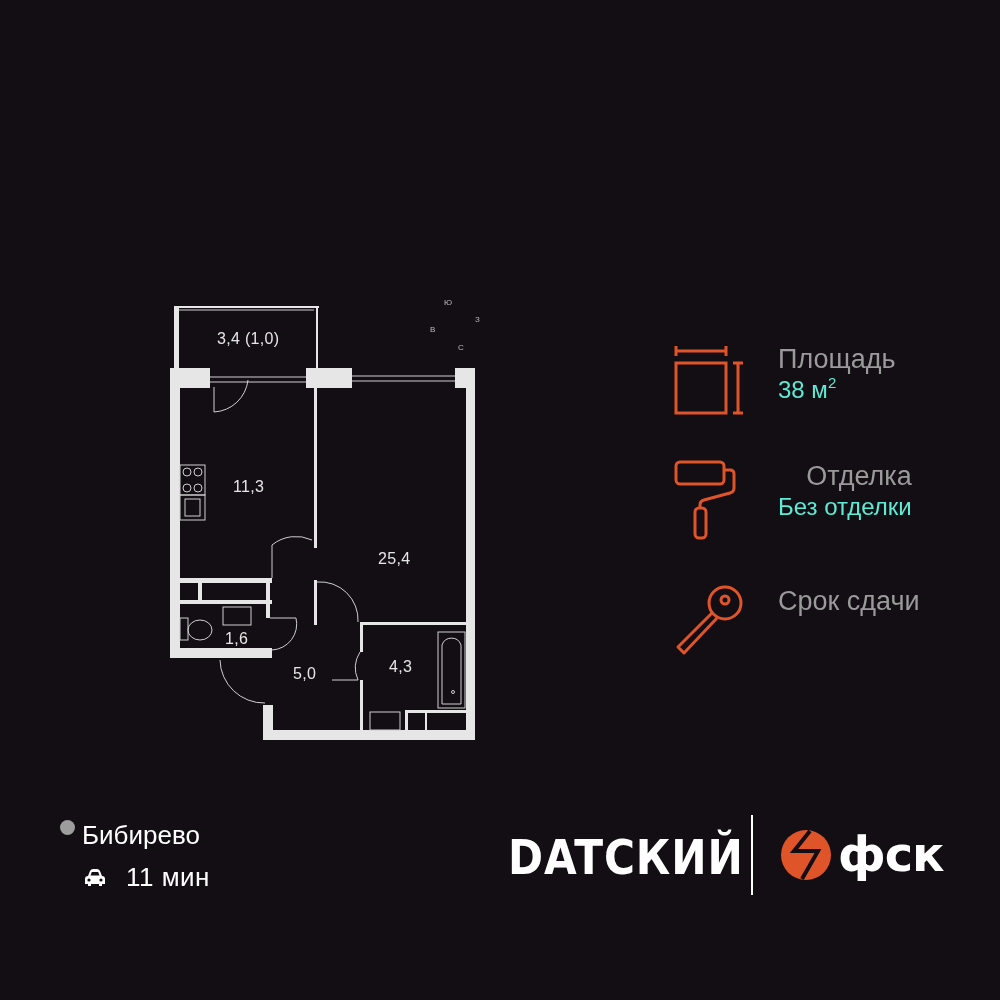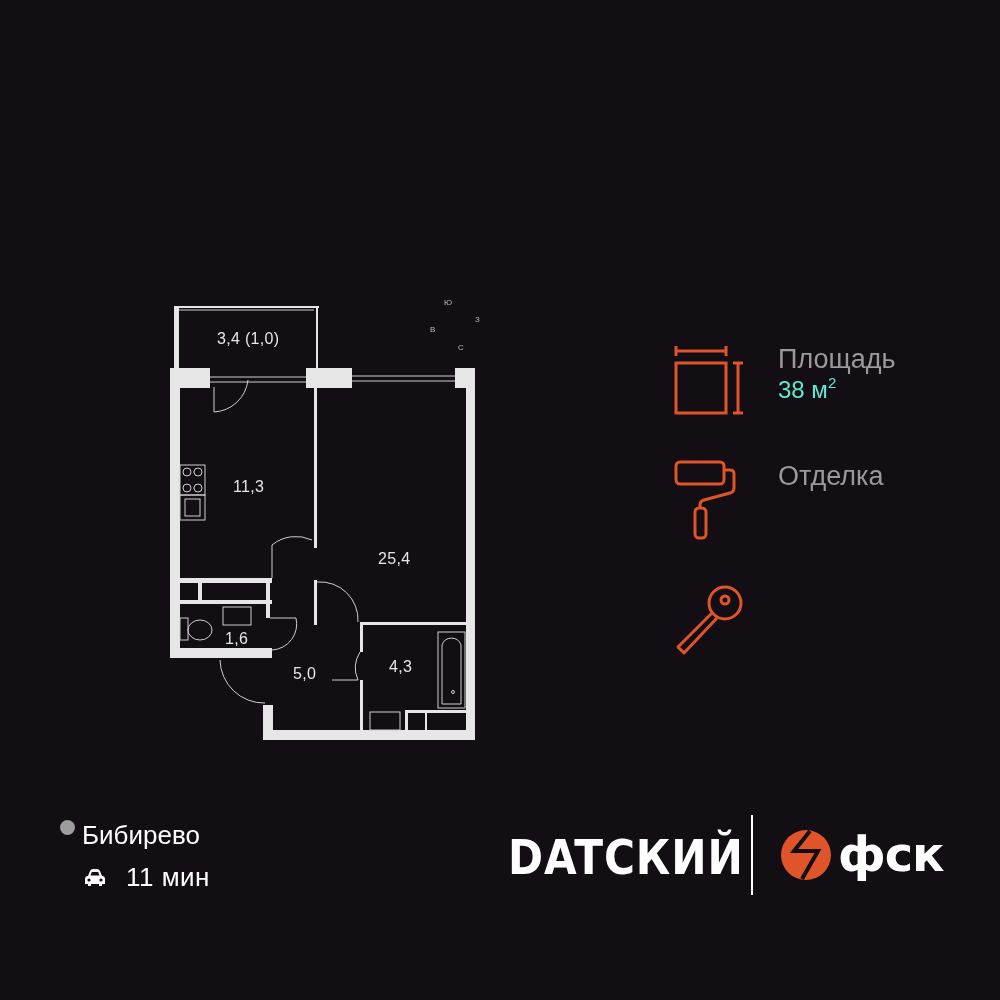--- a/index.html
+++ b/index.html
@@ -135,32 +135,34 @@
 <div class="info-row" style="top:460px;">
   <svg class="info-icon" viewBox="0 0 80 80">
     <g stroke="#e0542a" stroke-width="3" fill="none" stroke-linejoin="round">
       <rect x="6" y="2" width="48" height="22" rx="4"></rect>
       <path d="M54 10 L60 10 Q64 10 64 14 L64 28 Q64 32 60 33 L34 40 Q30 41 30 45 L30 48"></path>
       <rect x="25" y="48" width="11" height="30" rx="4"></rect>
     </g>
   </svg>
   <div class="info-text" style="top:0;">
     <div class="info-label">Отделка</div>
+    <div class="info-value">Без отделки</div>
   </div>
 </div>
 
 <div class="info-row" style="top:585px;">
   <svg class="info-icon" viewBox="0 0 80 80">
     <g stroke="#e0542a" stroke-width="3" fill="none" stroke-linejoin="round">
       <circle cx="55" cy="18" r="16"></circle>
       <circle cx="55" cy="15" r="4"></circle>
       <path d="M42 28 L8 62 L14 68 L47 33"></path>
     </g>
   </svg>
   <div class="info-text" style="top:0;">
+    <div class="info-label">Срок сдачи</div>
   </div>
 </div>
 
 <div class="metro">
   <div class="metro-dot"></div>
   <span class="metro-name">Бибирево</span>
 </div>
 <div class="travel">
   <svg width="22" height="20" viewBox="0 0 22 20">
     <path d="M4 8 L6 3 Q7 1 9 1 L13 1 Q15 1 16 3 L18 8 Q21 8 21 11 L21 16 L18 16 L18 18 L15 18 L15 16 L7 16 L7 18 L4 18 L4 16 L1 16 L1 11 Q1 8 4 8 Z" fill="#fff"></path>

